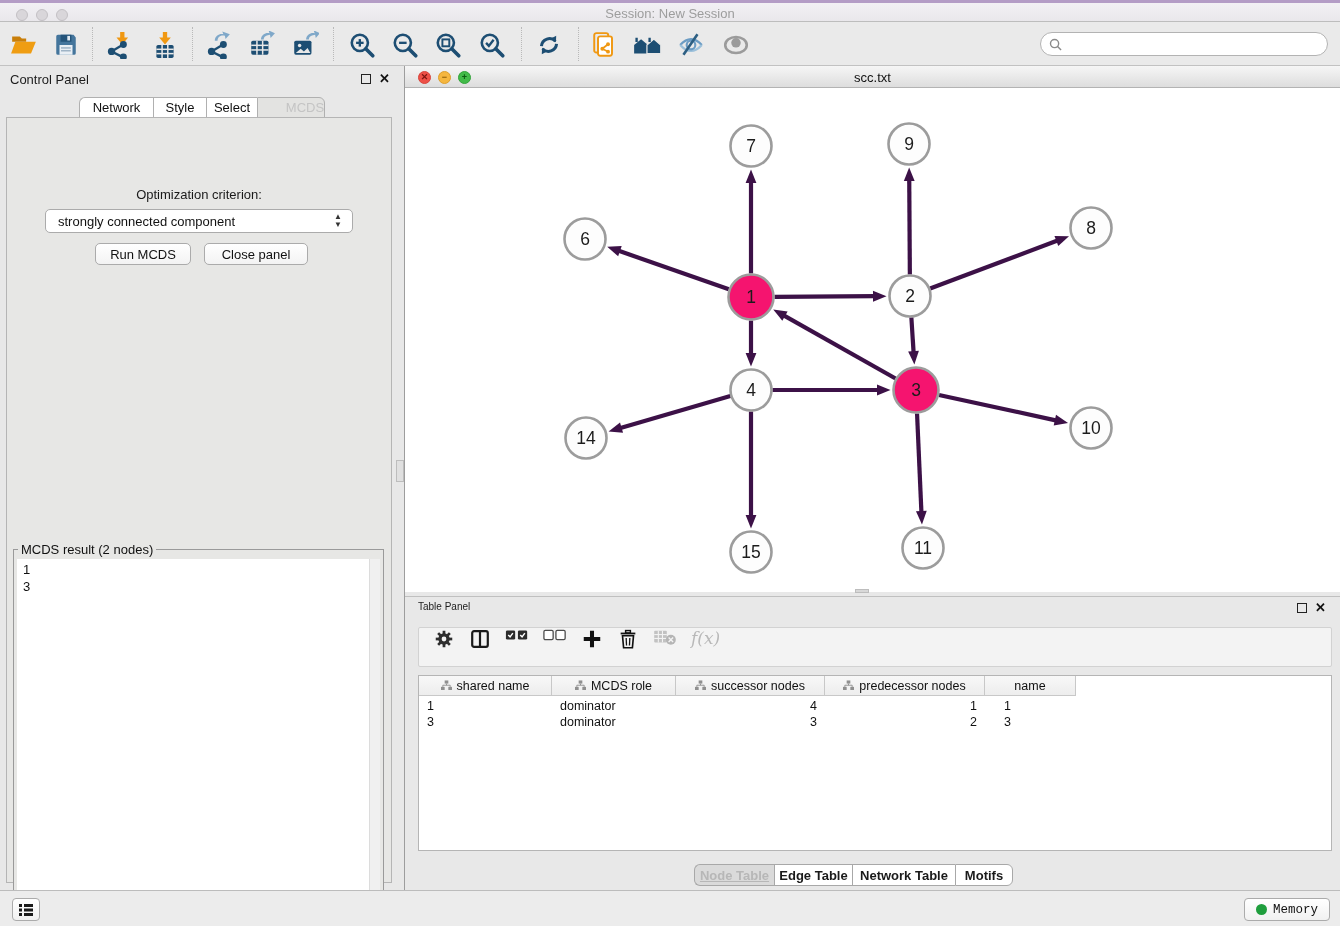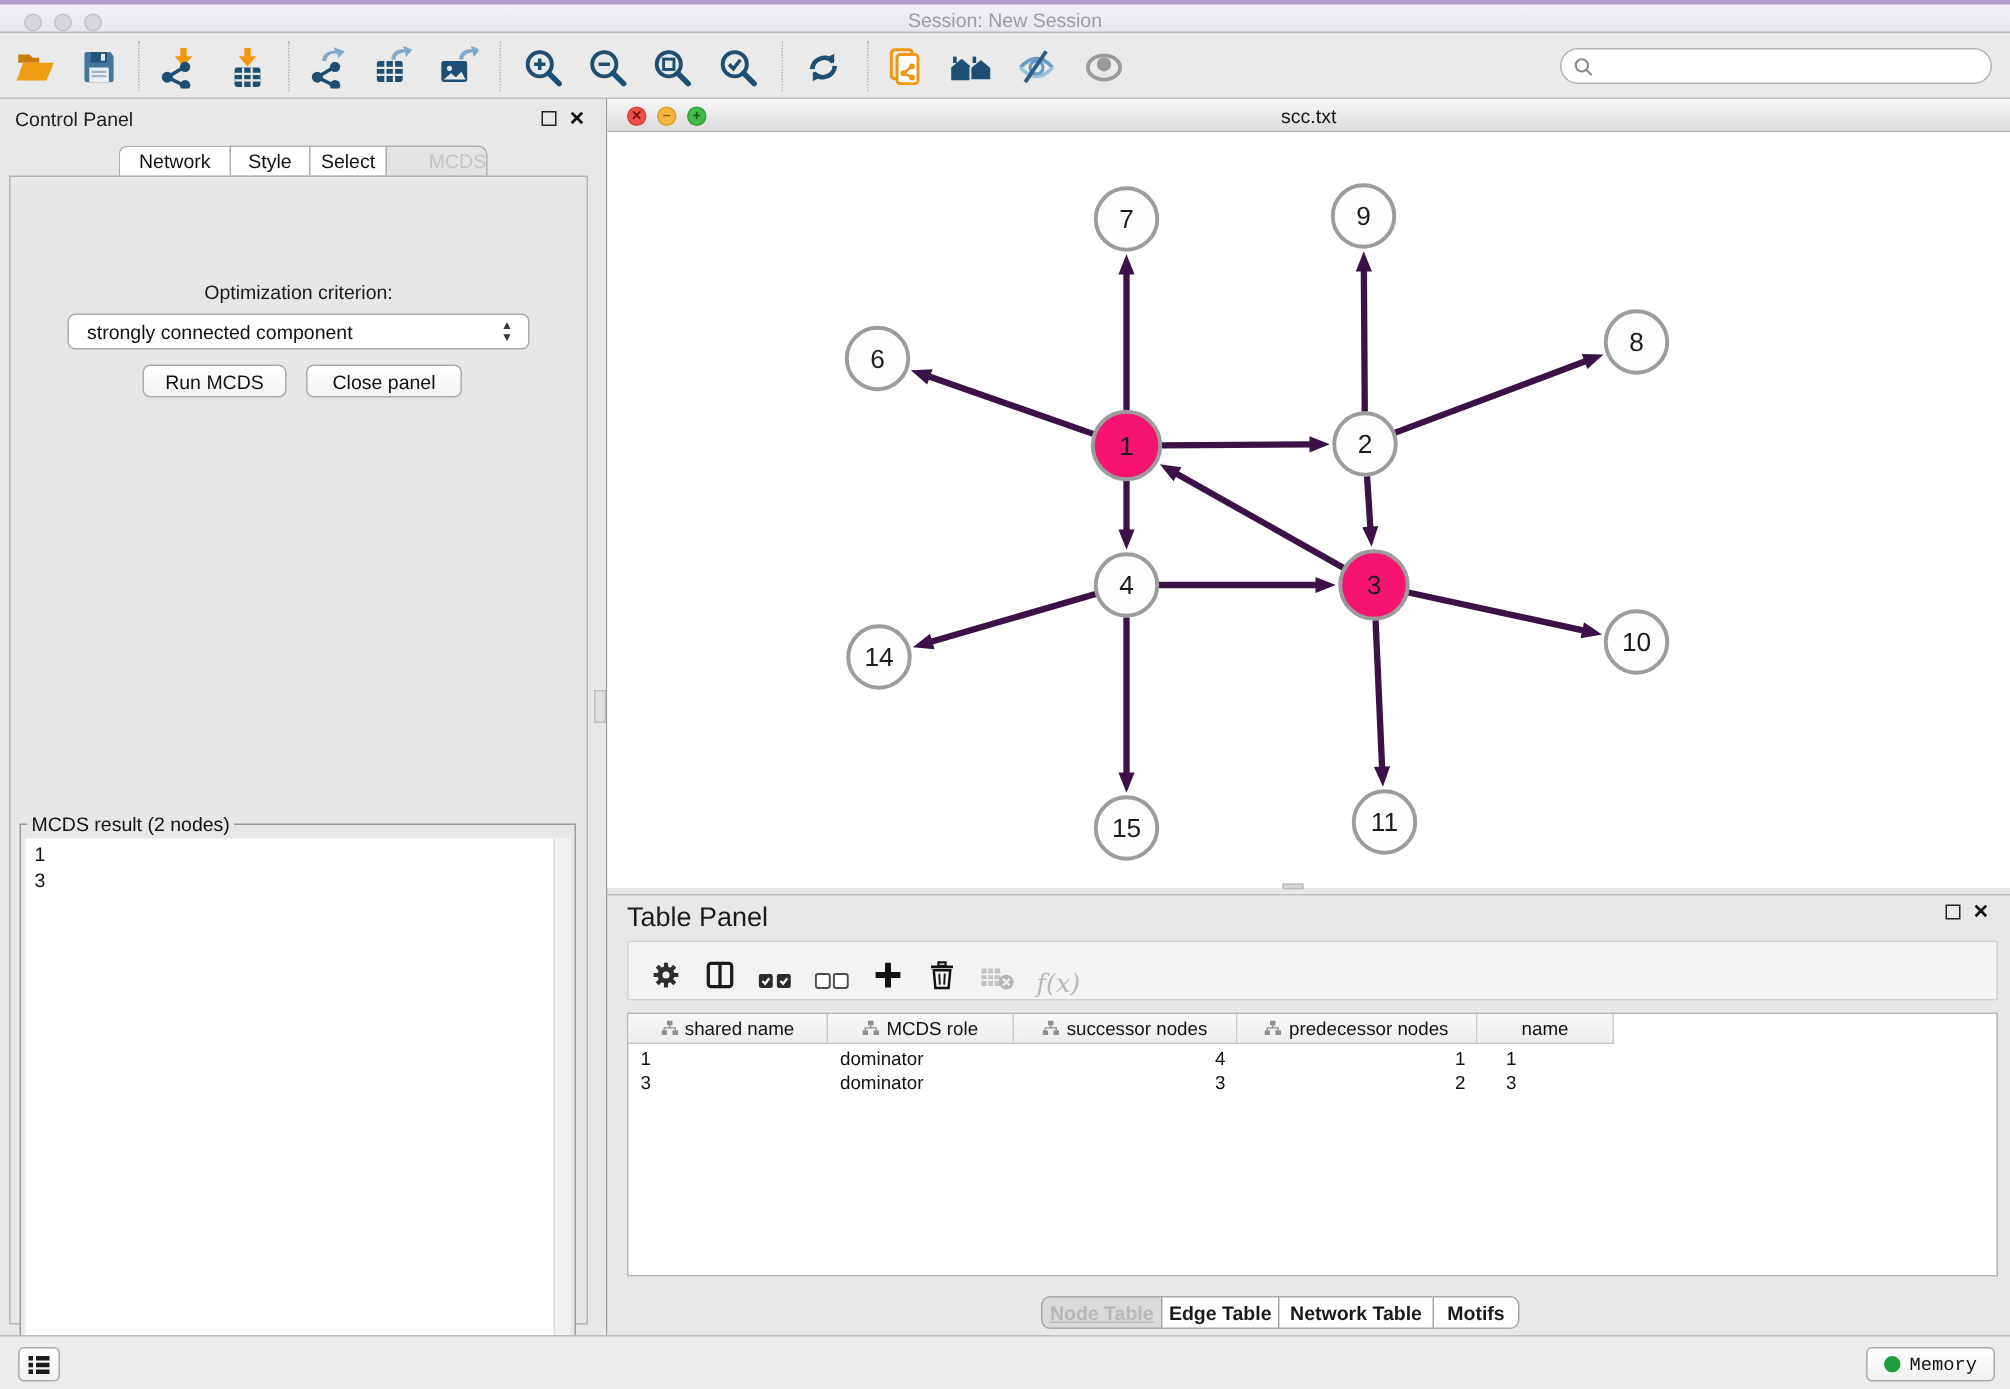--- a/index.html
+++ b/index.html
@@ -62,23 +62,23 @@
   #net-title { position:absolute; left:0; top:0; width:100%; height:22px;
     background:linear-gradient(#f6f6f6,#dddddd); border-bottom:1px solid #b3b3b3; }
   #net-title .t { position:absolute; left:0; right:0; top:4px; text-align:center; font-size:13px; color:#111; }
   .tlight { position:absolute; top:5px; width:13px; height:13px; border-radius:50%;
     display:flex; align-items:center; justify-content:center; font-size:9px; font-weight:bold; line-height:13px; }
   #net-canvas { position:absolute; left:0; top:22px; width:935px; height:504px; background:#fff; }
   #h-grip { position:absolute; left:855px; top:589px; width:14px; height:4px; background:#d8d8d8; border:1px solid #bdbdbd; }
 
   
   #table-panel { position:absolute; left:405px; top:596px; width:935px; height:294px; background:#e8e8e8; border-top:1px solid #c0c0c0; }
-  #tp-head { position:absolute; left:13px; top:4px; font-size:18px; color:#1c1c1c; }
+  #tp-head { position:absolute; left:13px; top:4px; font-size:10px; color:#1c1c1c; }
   #tp-toolbar { position:absolute; left:13px; top:30px; width:914px; height:40px; background:#f3f3f3;
-    border:1px solid #d2d2d2; border-radius:2px; display:flex; align-items:flex-end; gap:14px; padding-left:14px; }
+    border:1px solid #d2d2d2; border-radius:2px; display:flex; align-items:flex-start; gap:14px; padding-left:14px; }
   .fx { font-family:"DejaVu Serif", serif; font-style:italic; font-size:17px; color:#b8b8b8; }
   #tp-table { position:absolute; left:13px; top:78px; width:914px; height:176px; background:#fff; border:1px solid #b5b5b5; }
   #tp-header { position:absolute; left:0; top:0; height:20px; display:flex; }
   .hcell { height:20px; background:linear-gradient(#f8f8f8,#ededed); border-right:1px solid #c8c8c8;
     border-bottom:1px solid #c8c8c8; display:flex; align-items:center; justify-content:center; gap:5px;
     font-size:12.5px; color:#111; }
   .hcell .lbl { white-space:nowrap; }
   .trow { position:absolute; left:0; height:16px; display:flex; font-size:12.5px; color:#111; }
   .tcell { height:16px; display:flex; align-items:center; overflow:hidden; white-space:nowrap; }
   #tp-tabs { position:absolute; left:289px; top:267px; height:22px; display:flex; }

